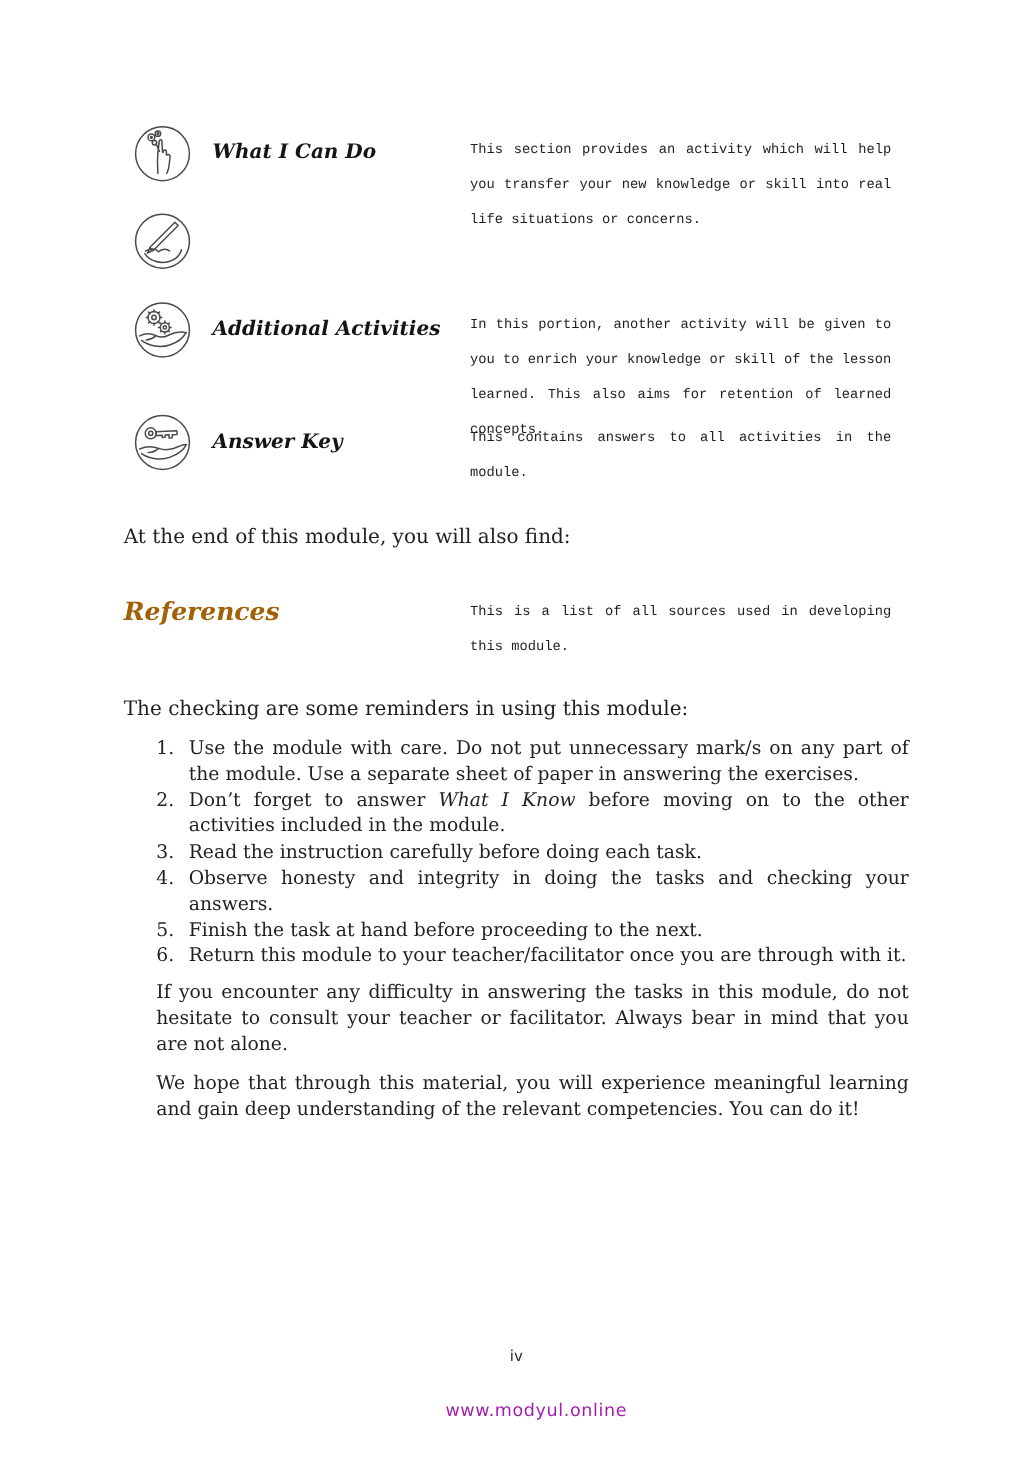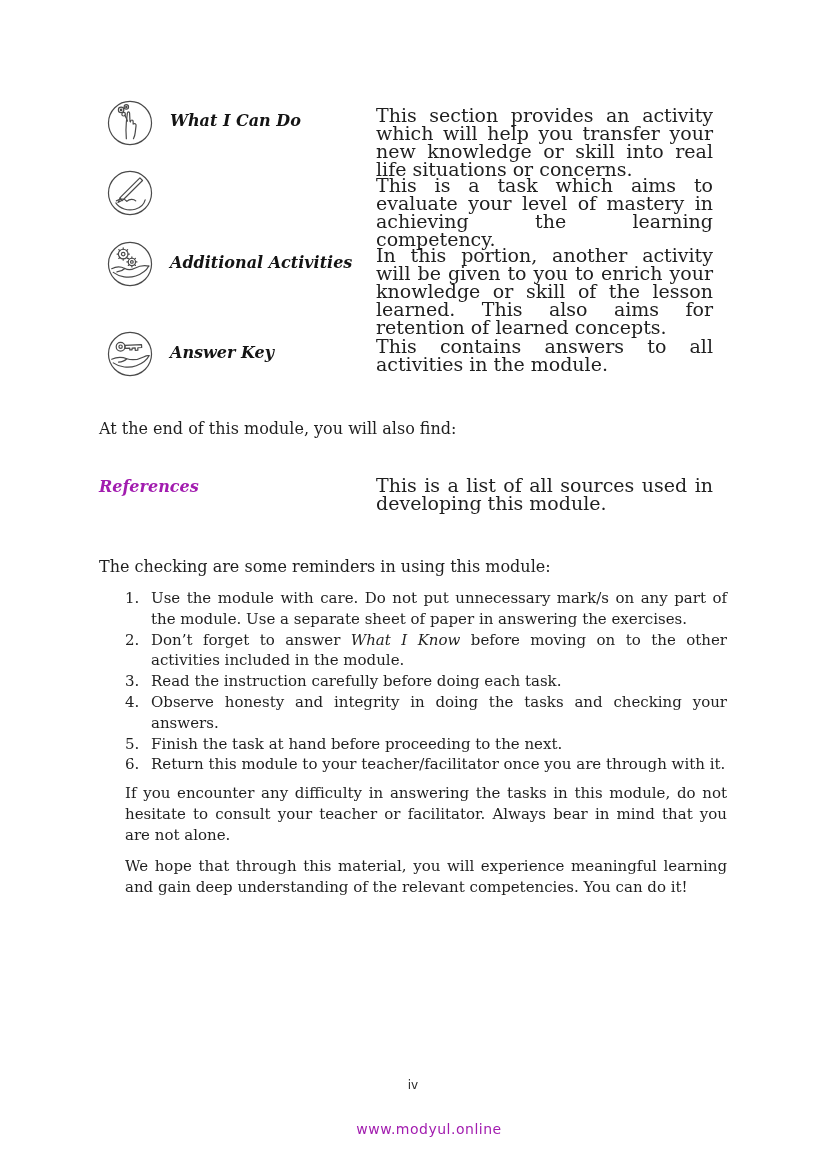--- a/index.html
+++ b/index.html
@@ -14,35 +14,35 @@
   .abs{position:absolute;}
   
   .legend-icon{position:absolute;left:107px;width:46px;height:46px;}
   .legend-icon svg{width:100%;height:100%;stroke:#4a4a4a;fill:none;stroke-width:1.15;stroke-linecap:round;stroke-linejoin:round;}
   .legend-label{
     position:absolute;left:170px;width:200px;
     font-weight:bold;font-style:italic;font-size:16px;line-height:20px;color:#141414;
   }
   .legend-desc{
     position:absolute;left:376px;width:337px;
-    font-size:19px;line-height:18px;text-align:justify;
+    font-size:11px;line-height:28px;text-align:justify;font-family:Liberation Mono, monospace;
   }
   .icon-1{top:100px}.label-1{top:111px}.desc-1{top:106px}
   .icon-2{top:170px}.label-2{top:182px}.desc-2{top:176px}
   .icon-3{top:241px}.label-3{top:253px}.desc-3{top:246px}
   .icon-4{top:331px}.label-4{top:343px}.desc-4{top:337px}
 
   .intro-line{
     position:absolute;left:99px;width:628px;
     font-size:16px;line-height:20.6px;
   }
   .also-intro{top:419px;}
   .ref-label{
     position:absolute;left:99px;top:477px;
-    font-weight:bold;font-style:italic;font-size:16px;color:#a21caf;
+    font-weight:bold;font-style:italic;font-size:20px;color:#a16207;
   }
   .ref-desc{top:476px;}
   .reminders-intro{top:557px;}
 
   .reminder-list{
     position:absolute;left:125px;top:588px;width:602px;
     font-size:15px;line-height:20.8px;
   }
   .rem-row{display:grid;grid-template-columns:26px 1fr;}
   .rem-num{text-align:left;}
@@ -89,21 +89,20 @@
 
   <span class="legend-icon icon-2">
     <svg viewBox="0 0 44 44">
       <circle cx="22" cy="22" r="20.6"></circle>
       <path d="M31.5 7.5 L13 26 L10.5 31 L15.5 28.5 L34 10 Z"></path>
       <path d="M12.2 26.8 L14.7 29.3"></path>
       <path d="M9 29.5 C13 27 17 27.5 19 30 C21.5 27.5 25.5 27.5 27.5 29.5"></path>
       <path d="M8.5 31.5 C12 37 20 39.5 27 37.5 C32 36 35.5 32.5 36.5 28.5"></path>
     </svg>
   </span>
-  <div class="legend-desc desc-2">This is a task which aims to evaluate your level of mastery in achieving the learning competency.</div>
 
   <span class="legend-icon icon-3">
     <svg viewBox="0 0 44 44">
       <circle cx="22" cy="22" r="20.6"></circle>
       <circle cx="15.5" cy="12.5" r="4.6"></circle>
       <circle cx="15.5" cy="12.5" r="1.7"></circle>
       <path d="M15.5 6.6 L15.5 8 M19.7 8.3 L18.7 9.3 M21.4 12.5 L20 12.5 M19.7 16.7 L18.7 15.7 M15.5 18.4 L15.5 17 M11.3 16.7 L12.3 15.7 M9.6 12.5 L11 12.5 M11.3 8.3 L12.3 9.3"></path>
       <circle cx="23.8" cy="20" r="3.5"></circle>
       <circle cx="23.8" cy="20" r="1.3"></circle>
       <path d="M23.8 15.2 L23.8 16.4 M27.2 16.6 L26.4 17.4 M28.6 20 L27.4 20 M27.2 23.4 L26.4 22.6 M23.8 24.8 L23.8 23.6 M20.4 23.4 L21.2 22.6 M19 20 L20.2 20 M20.4 16.6 L21.2 17.4"></path>

